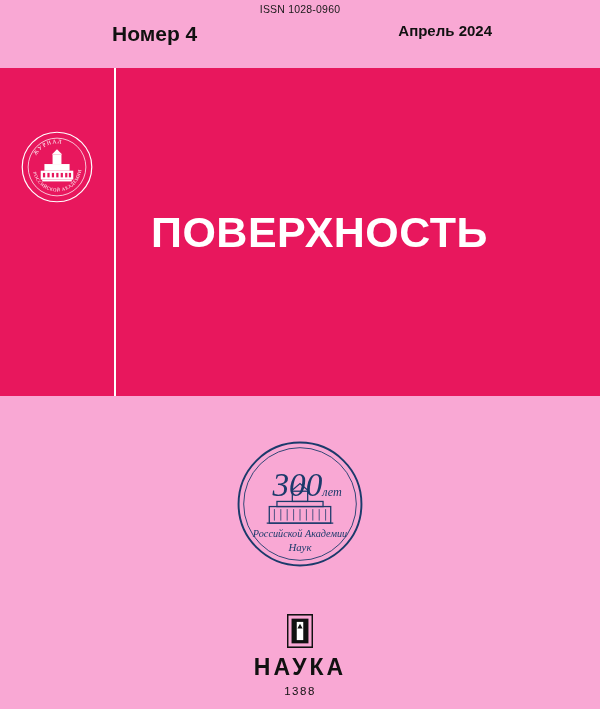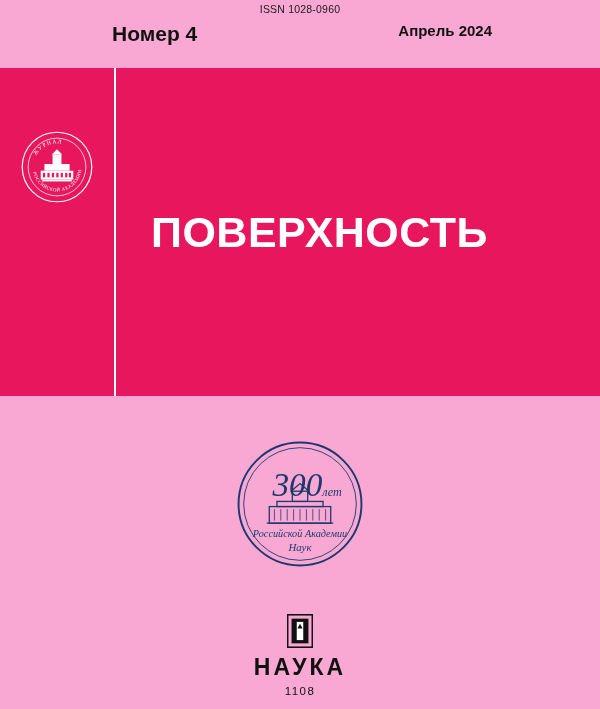--- a/index.html
+++ b/index.html
@@ -241,16 +241,16 @@
   </svg>
 
   <div class="publisher">
     <svg class="publisher-mark" viewBox="0 0 40 52">
       <rect x="1" y="1" width="38" height="50" fill="none" stroke="#111111" stroke-width="2.5"></rect>
       <rect x="7" y="7" width="26" height="38" fill="#111111"></rect>
       <rect x="15" y="12" width="10" height="28" fill="#ffffff"></rect>
       <polygon points="20,15 24,22 16,22" fill="#111111"></polygon>
     </svg>
     <div class="publisher-name">НАУКА</div>
-    <div class="publisher-year">1108</div>
+    <div class="publisher-year">1388</div>
   </div>
 
 </div>
 
 </body></html>

